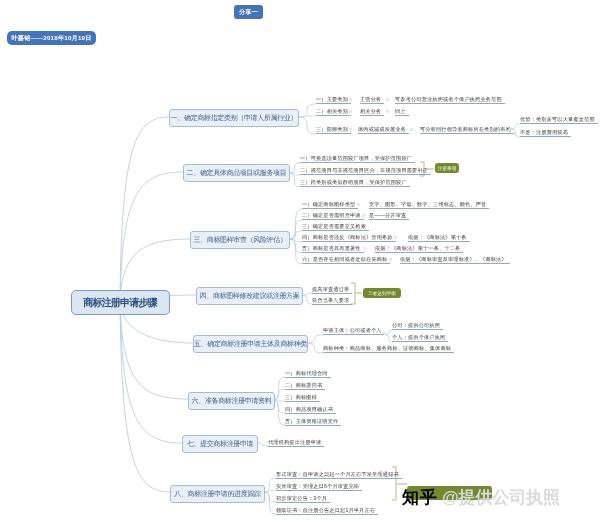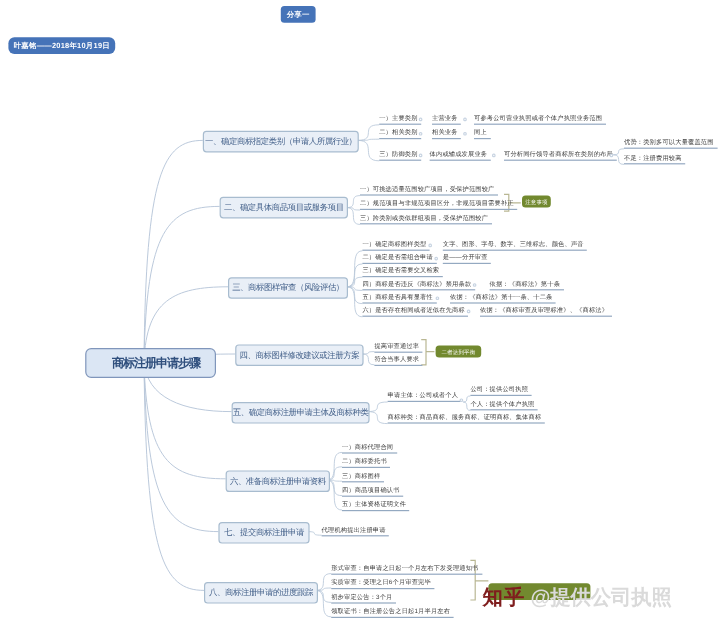--- a/index.html
+++ b/index.html
@@ -7,21 +7,21 @@
        font-family:"Liberation Sans",sans-serif;}
   #stage{position:absolute;left:0;top:0;width:600px;height:522px;}
   svg.links{position:absolute;left:0;top:0;width:600px;height:522px;pointer-events:none;}
 
   .pill{position:absolute;background:#4573b8;color:#ffffff;border-radius:5px;
         font-weight:bold;display:flex;align-items:center;justify-content:center;
         font-size:7px;letter-spacing:.2px;white-space:nowrap;}
 
   .root{position:absolute;border:1.3px solid #8096bb;background:#dbe6f4;border-radius:5px;
         color:#2f4f7d;display:flex;align-items:center;justify-content:center;
-        font-size:10.2px;font-weight:bold;letter-spacing:-1px;white-space:nowrap;text-indent:-1px;padding-left:10px;}
+        font-size:10.2px;font-weight:bold;letter-spacing:-1px;white-space:nowrap;text-indent:-1px;}
 
   .b1{position:absolute;border:1px solid #a8bccf;background:#e9eff7;border-radius:3px;
       color:#44618a;display:flex;align-items:center;justify-content:center;
       font-size:7px;letter-spacing:-0.35px;white-space:nowrap;}
 
   .t2{position:absolute;color:#3a3a3a;font-size:5.2px;letter-spacing:.15px;white-space:nowrap;
       border-bottom:0.9px solid #94a9c1;display:flex;align-items:flex-end;
       padding-bottom:1px;padding-right:3px;box-sizing:border-box;line-height:1;}
 
   .green{position:absolute;background:#72892f;color:#ffffff;border-radius:3px;
@@ -119,15 +119,15 @@
 
   <div class="t2" style="left:268px;top:438px;height:9px;">代理机构提出注册申请</div>
 
   <div class="t2" style="left:276px;top:470px;height:9px;">形式审查：自申请之日起一个月左右下发受理通知书</div>
   <div class="t2" style="left:276px;top:482px;height:9px;">实质审查：受理之日6个月审查完毕</div>
   <div class="t2" style="left:276px;top:494px;height:9px;">初步审定公告：3个月</div>
   <div class="t2" style="left:276px;top:506px;height:9px;">领取证书：自注册公告之日起1月半月左右</div>
 
   <div class="green" style="left:407px;top:486px;width:85px;height:14px;"></div>
 
-  <div class="wm" style="left:402px;top:486px;font-size:17px;color:#7f1d1d;letter-spacing:1px;">知乎</div>
+  <div class="wm" style="left:402px;top:486px;font-size:17px;color:#000000;letter-spacing:1px;">知乎</div>
   <div class="wm" style="left:442px;top:486px;font-size:17px;color:#dadada;letter-spacing:-0.1px;">@提供公司执照</div>
 </div>
 
 </body></html>

